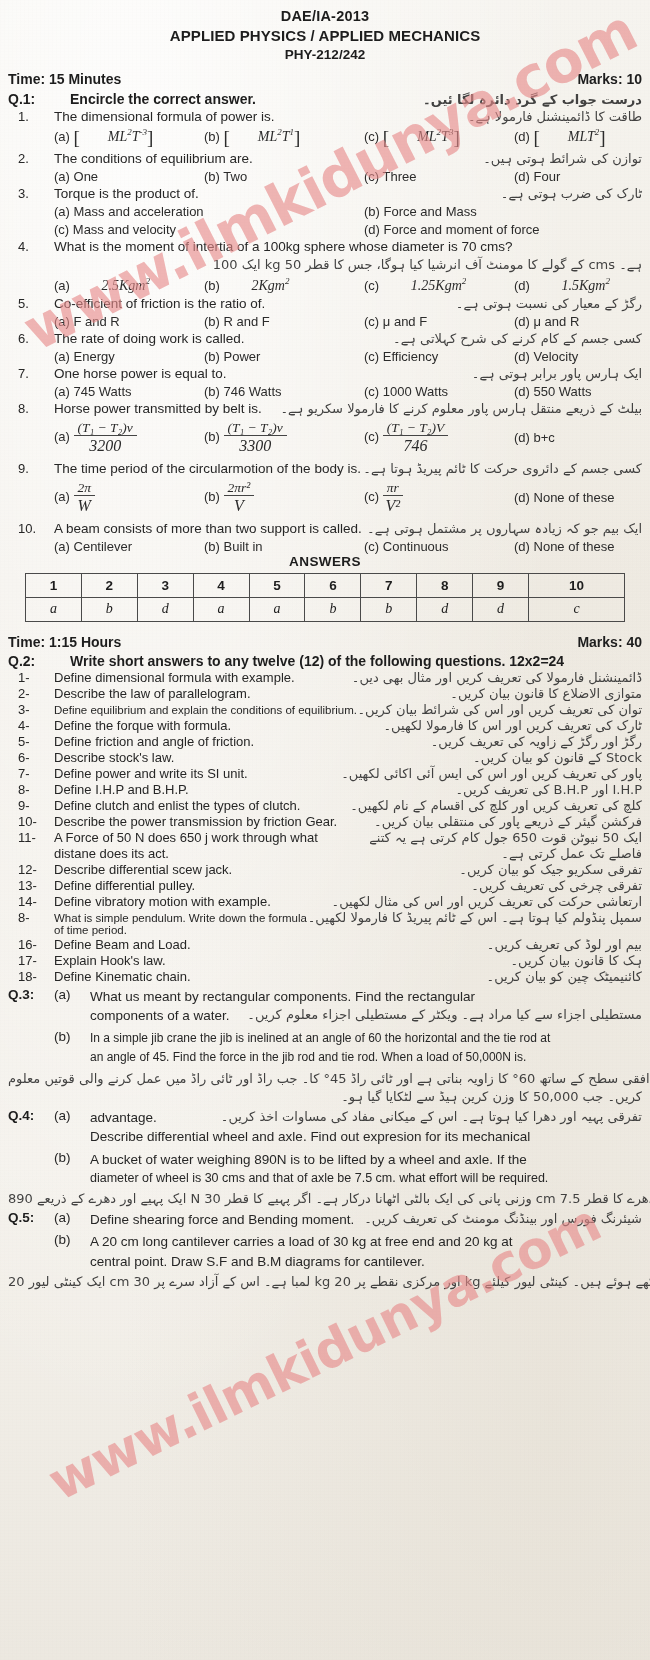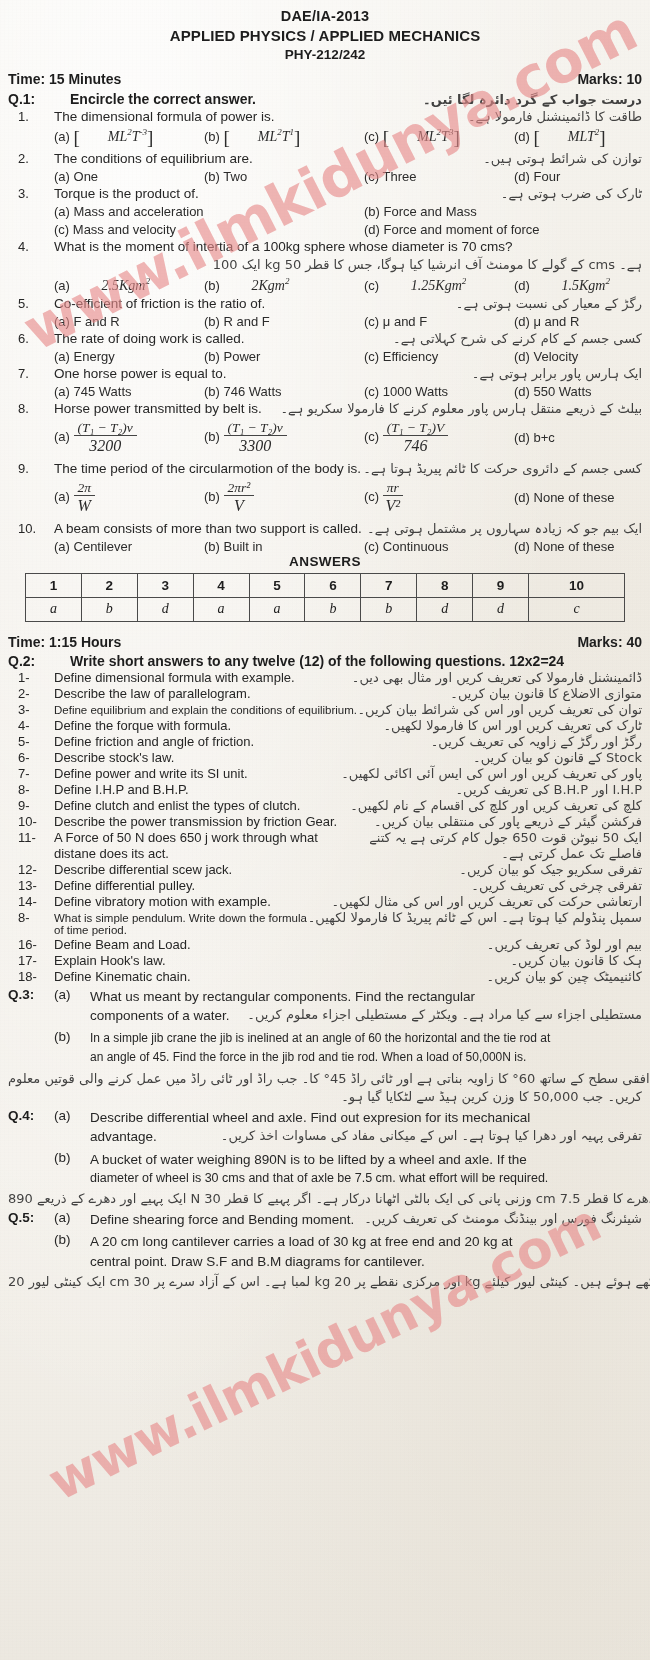--- a/index.html
+++ b/index.html
@@ -442,22 +442,22 @@
       <div>an angle of 45. Find the force in the jib rod and tie rod. When  a load of 50,000N is.</div>
     </div>
   </div>
   <div class="urline"><span class="ur">ایک سادہ جب کرین کی جب راڈ افقی سطح کے ساتھ 60° کا زاویہ بناتی ہے اور ٹائی راڈ 45° کا۔ جب راڈ اور ٹائی راڈ میں عمل کرنے والی قوتیں معلوم</span></div>
   <div class="urline2"><span class="ur">کریں۔ جب 50,000 کا وزن کرین ہیڈ سے لٹکایا گیا ہو۔</span></div>
 
   <div class="lq">
     <div class="qn">Q.4:</div>
     <div class="pn">(a)</div>
     <div class="bd">
+      <div><span>advantage.</span><span class="ur" style="float:right;">تفرقی پہیہ اور دھرا کیا ہوتا ہے۔ اس کے میکانی مفاد کی مساوات اخذ کریں۔</span></div>
       <div>Describe differential wheel and axle. Find out expresion for its mechanical</div>
-      <div><span>advantage.</span><span class="ur" style="float:right;">تفرقی پہیہ اور دھرا کیا ہوتا ہے۔ اس کے میکانی مفاد کی مساوات اخذ کریں۔</span></div>
     </div>
   </div>
   <div class="lq">
     <div class="qn"></div>
     <div class="pn">(b)</div>
     <div class="bd">
       <div>A bucket of water weighing 890N is to be lifted by a wheel and axle. If the</div>
       <div style="font-size:12.5px;">diameter of wheel is 30 cms and that of axle be 7.5 cm. what effort will be required.</div>
     </div>
   </div>

